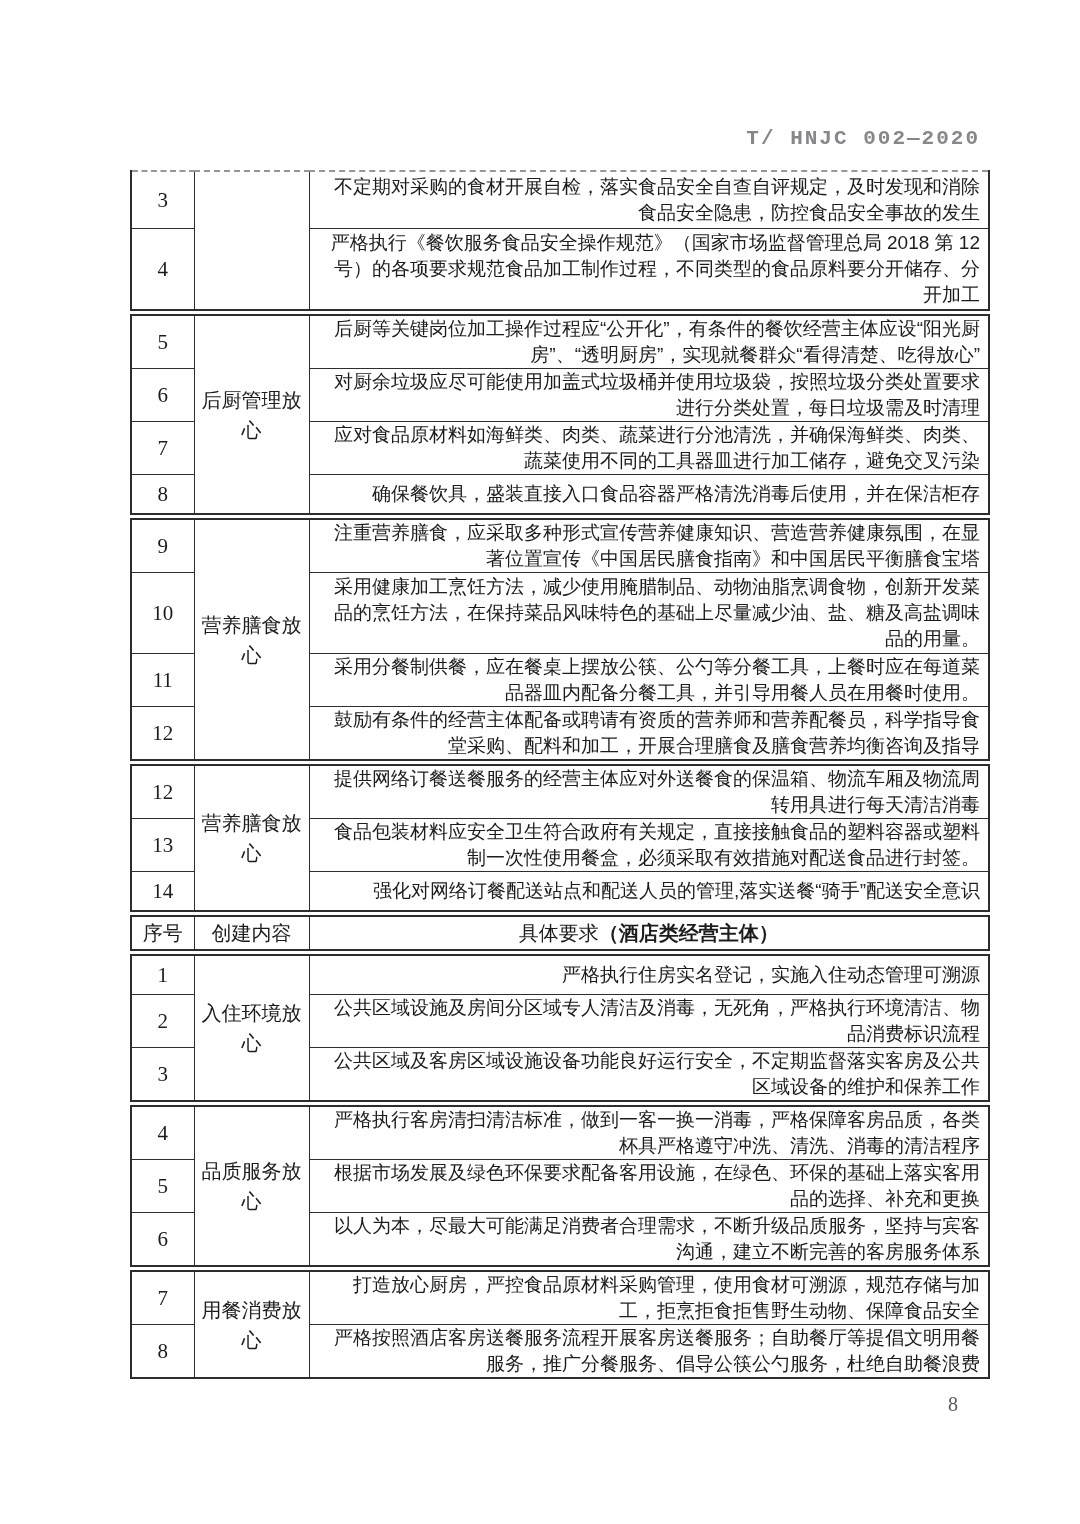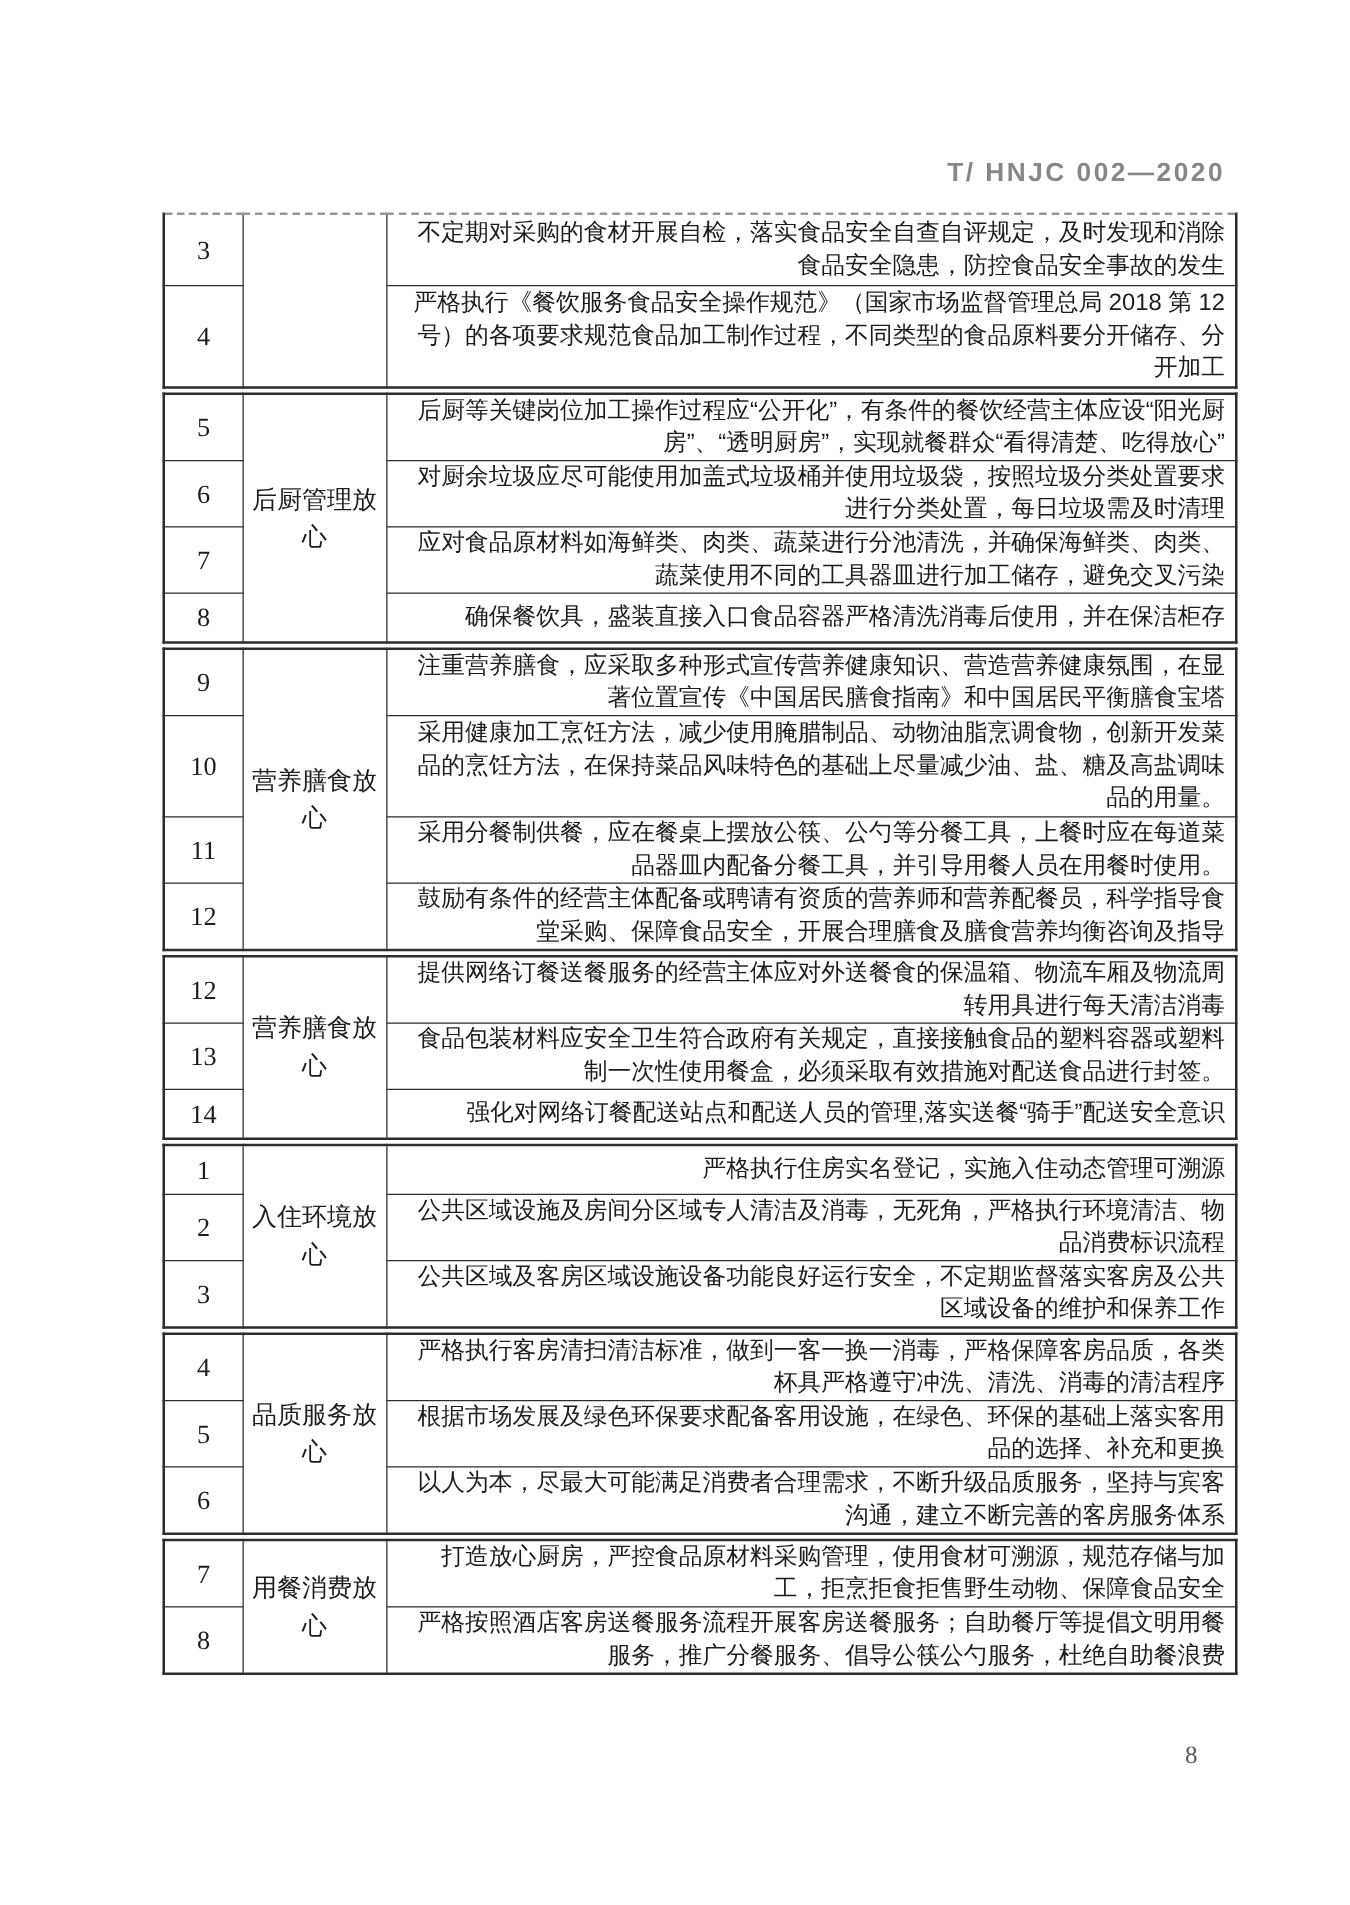--- a/index.html
+++ b/index.html
@@ -12,21 +12,21 @@
     overflow:hidden;
   }
   .doc-code{
     position:absolute;
     top:127px;
     right:100px;
     font-size:21px;
     font-weight:700;
     letter-spacing:2px;
     color:#86868b;
-    font-family:Liberation Sans, sans-serif;
+    font-family:Liberation Mono, monospace;
   }
   .table-wrap{
     position:absolute;
     left:130px;
     top:170px;
     width:858px;
   }
   table.blk{
     border-collapse:collapse;
     table-layout:fixed;
@@ -155,21 +155,21 @@
     <tr class="h80">
       <td class="num">10</td>
       <td class="req">采用健康加工烹饪方法，减少使用腌腊制品、动物油脂烹调食物，创新开发菜品的烹饪方法，在保持菜品风味特色的基础上尽量减少油、盐、糖及高盐调味品的用量。</td>
     </tr>
     <tr class="h52">
       <td class="num">11</td>
       <td class="req">采用分餐制供餐，应在餐桌上摆放公筷、公勺等分餐工具，上餐时应在每道菜品器皿内配备分餐工具，并引导用餐人员在用餐时使用。</td>
     </tr>
     <tr class="h44">
       <td class="num">12</td>
-      <td class="req">鼓励有条件的经营主体配备或聘请有资质的营养师和营养配餐员，科学指导食堂采购、保障食品安全，开展合理膳食及膳食营养均衡咨询及指导</td>
+      <td class="req">鼓励有条件的经营主体配备或聘请有资质的营养师和营养配餐员，科学指导食堂采购、配料和加工，开展合理膳食及膳食营养均衡咨询及指导</td>
     </tr>
   </tbody>
     </table>
 
   <table class="blk">
     <colgroup>
         <col class="c-num">
         <col class="c-cat">
         <col class="c-req">
       </colgroup>
@@ -183,20 +183,34 @@
       <td class="num">13</td>
       <td class="req">食品包装材料应安全卫生符合政府有关规定，直接接触食品的塑料容器或塑料制一次性使用餐盒，必须采取有效措施对配送食品进行封签。</td>
     </tr>
     <tr class="h38">
       <td class="num">14</td>
       <td class="req">强化对网络订餐配送站点和配送人员的管理,落实送餐“骑手”配送安全意识</td>
     </tr>
   </tbody>
     </table>
 
+  <table class="blk">
+    <colgroup>
+        <col class="c-num">
+        <col class="c-cat">
+        <col class="c-req">
+      </colgroup>
+    <tbody>
+        <tr class="h32">
+      <td class="hdr">序号</td>
+      <td class="hdr">创建内容</td>
+      <td class="hdr"><span>具体要求</span><span class="hdr-bold">（酒店类经营主体）</span></td>
+    </tr>
+  </tbody>
+    </table>
 
   <table class="blk">
     <colgroup>
         <col class="c-num">
         <col class="c-cat">
         <col class="c-req">
       </colgroup>
     <tbody>
         <tr class="h38">
       <td class="num">1</td>

